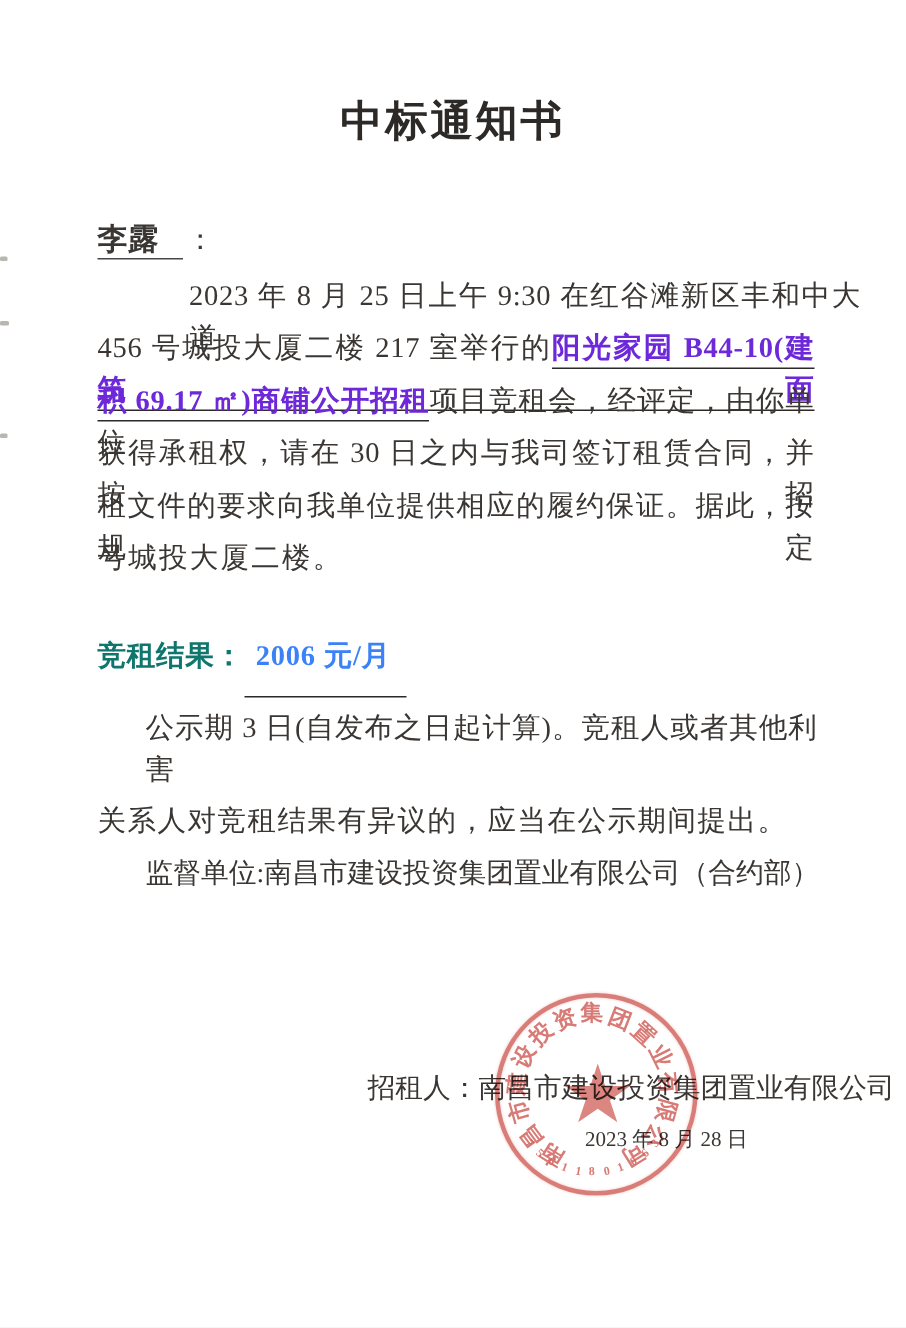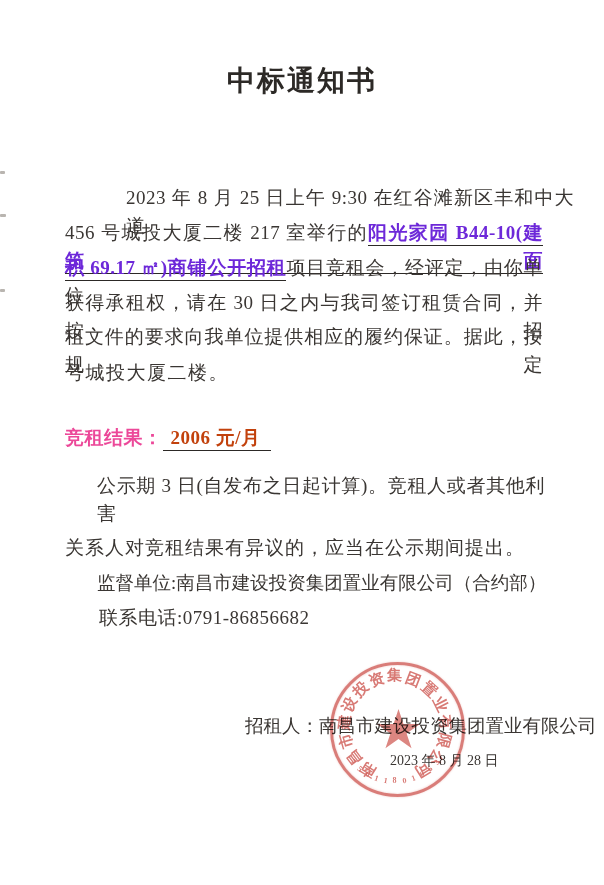--- a/index.html
+++ b/index.html
@@ -45,25 +45,25 @@
     border-bottom:1.6px solid #4a4643;
     padding:0 16px 1px 0;
   }
   .recipient-colon{margin-left:2px;}
   .bold-u{
     font-weight:bold;
     color:#6d28d9;
     border-bottom:1.6px solid #2c2926;
     padding-bottom:2px;
   }
-  .result-label{font-weight:bold;color:#ec4899;}
+  .result-label{font-weight:bold;color:#0f766e;}
   .result-value{
-    font-weight:bold;color:#c2410c;
+    font-weight:bold;color:#3b82f6;
     border-bottom:1.6px solid #2c2926;
-    padding:0 10px 2px 8px;
+    padding:0 10px 16px 8px;
   }
   
   .seal{
     position:absolute;
     left:330px;top:662px;
     width:136px;height:136px;
     mix-blend-mode:multiply;
     opacity:.92;
     z-index:3;
     --seal-color:#cf5a54;
@@ -113,20 +113,23 @@
 <body>
 
 <div class="page">
 
   <div class="doc-title">中标通知书</div>
 
   <div class="speck" style="left:0;top:171px;width:5px;height:3px;"></div>
   <div class="speck" style="left:0;top:214px;width:6px;height:3px;"></div>
   <div class="speck" style="left:0;top:289px;width:5px;height:3px;"></div>
 
+  <div class="line" style="left:65px;top:146px;">
+    <span class="recipient-name">李露</span><span class="recipient-colon">：</span>
+  </div>
 
   <div class="line just" style="left:97px;top:184px;width:448px;margin-left:29px;">
     <span>2023 年 8 月 25 日上午 9:30 在红谷滩新区丰和中大道</span>
   </div>
   <div class="line just" style="left:65px;top:219px;width:478px;">
     <span>456 号城投大厦二楼 217 室举行的</span><span class="bold-u">阳光家园 B44-10(建筑面</span>
   </div>
   <div class="line just" style="left:65px;top:254px;width:478px;">
     <span class="bold-u">积 69.17 ㎡)商铺公开招租</span><span>项目竞租会，经评定，由你单位</span>
   </div>
@@ -145,23 +148,20 @@
   </div>
 
   <div class="line just" style="left:97px;top:472px;width:448px;">
     <span>公示期 3 日(自发布之日起计算)。竞租人或者其他利害</span>
   </div>
   <div class="line" style="left:65px;top:534px;letter-spacing:1px;">
     <span>关系人对竞租结果有异议的，应当在公示期间提出。</span>
   </div>
   <div class="line" style="left:97px;top:569px;letter-spacing:0;font-size:18.5px;text-align:right;">
     <span>监督单位:南昌市建设投资集团置业有限公司（合约部）</span>
-  </div>
-  <div class="line" style="left:99px;top:604px;letter-spacing:0.5px;">
-    <span>联系电话:0791-86856682</span>
   </div>
 
   <div class="line sig" style="left:197px;top:712px;font-size:18.5px;letter-spacing:0;">
     <span>招租人：南昌市建设投资集团置业有限公司</span>
   </div>
   <div class="line sig" style="left:342px;top:747px;font-size:14px;letter-spacing:0;">
     <span>2023 年 8 月 28 日</span>
   </div>
 
   <div class="seal" style="--seal-color: #cf5a54;">

